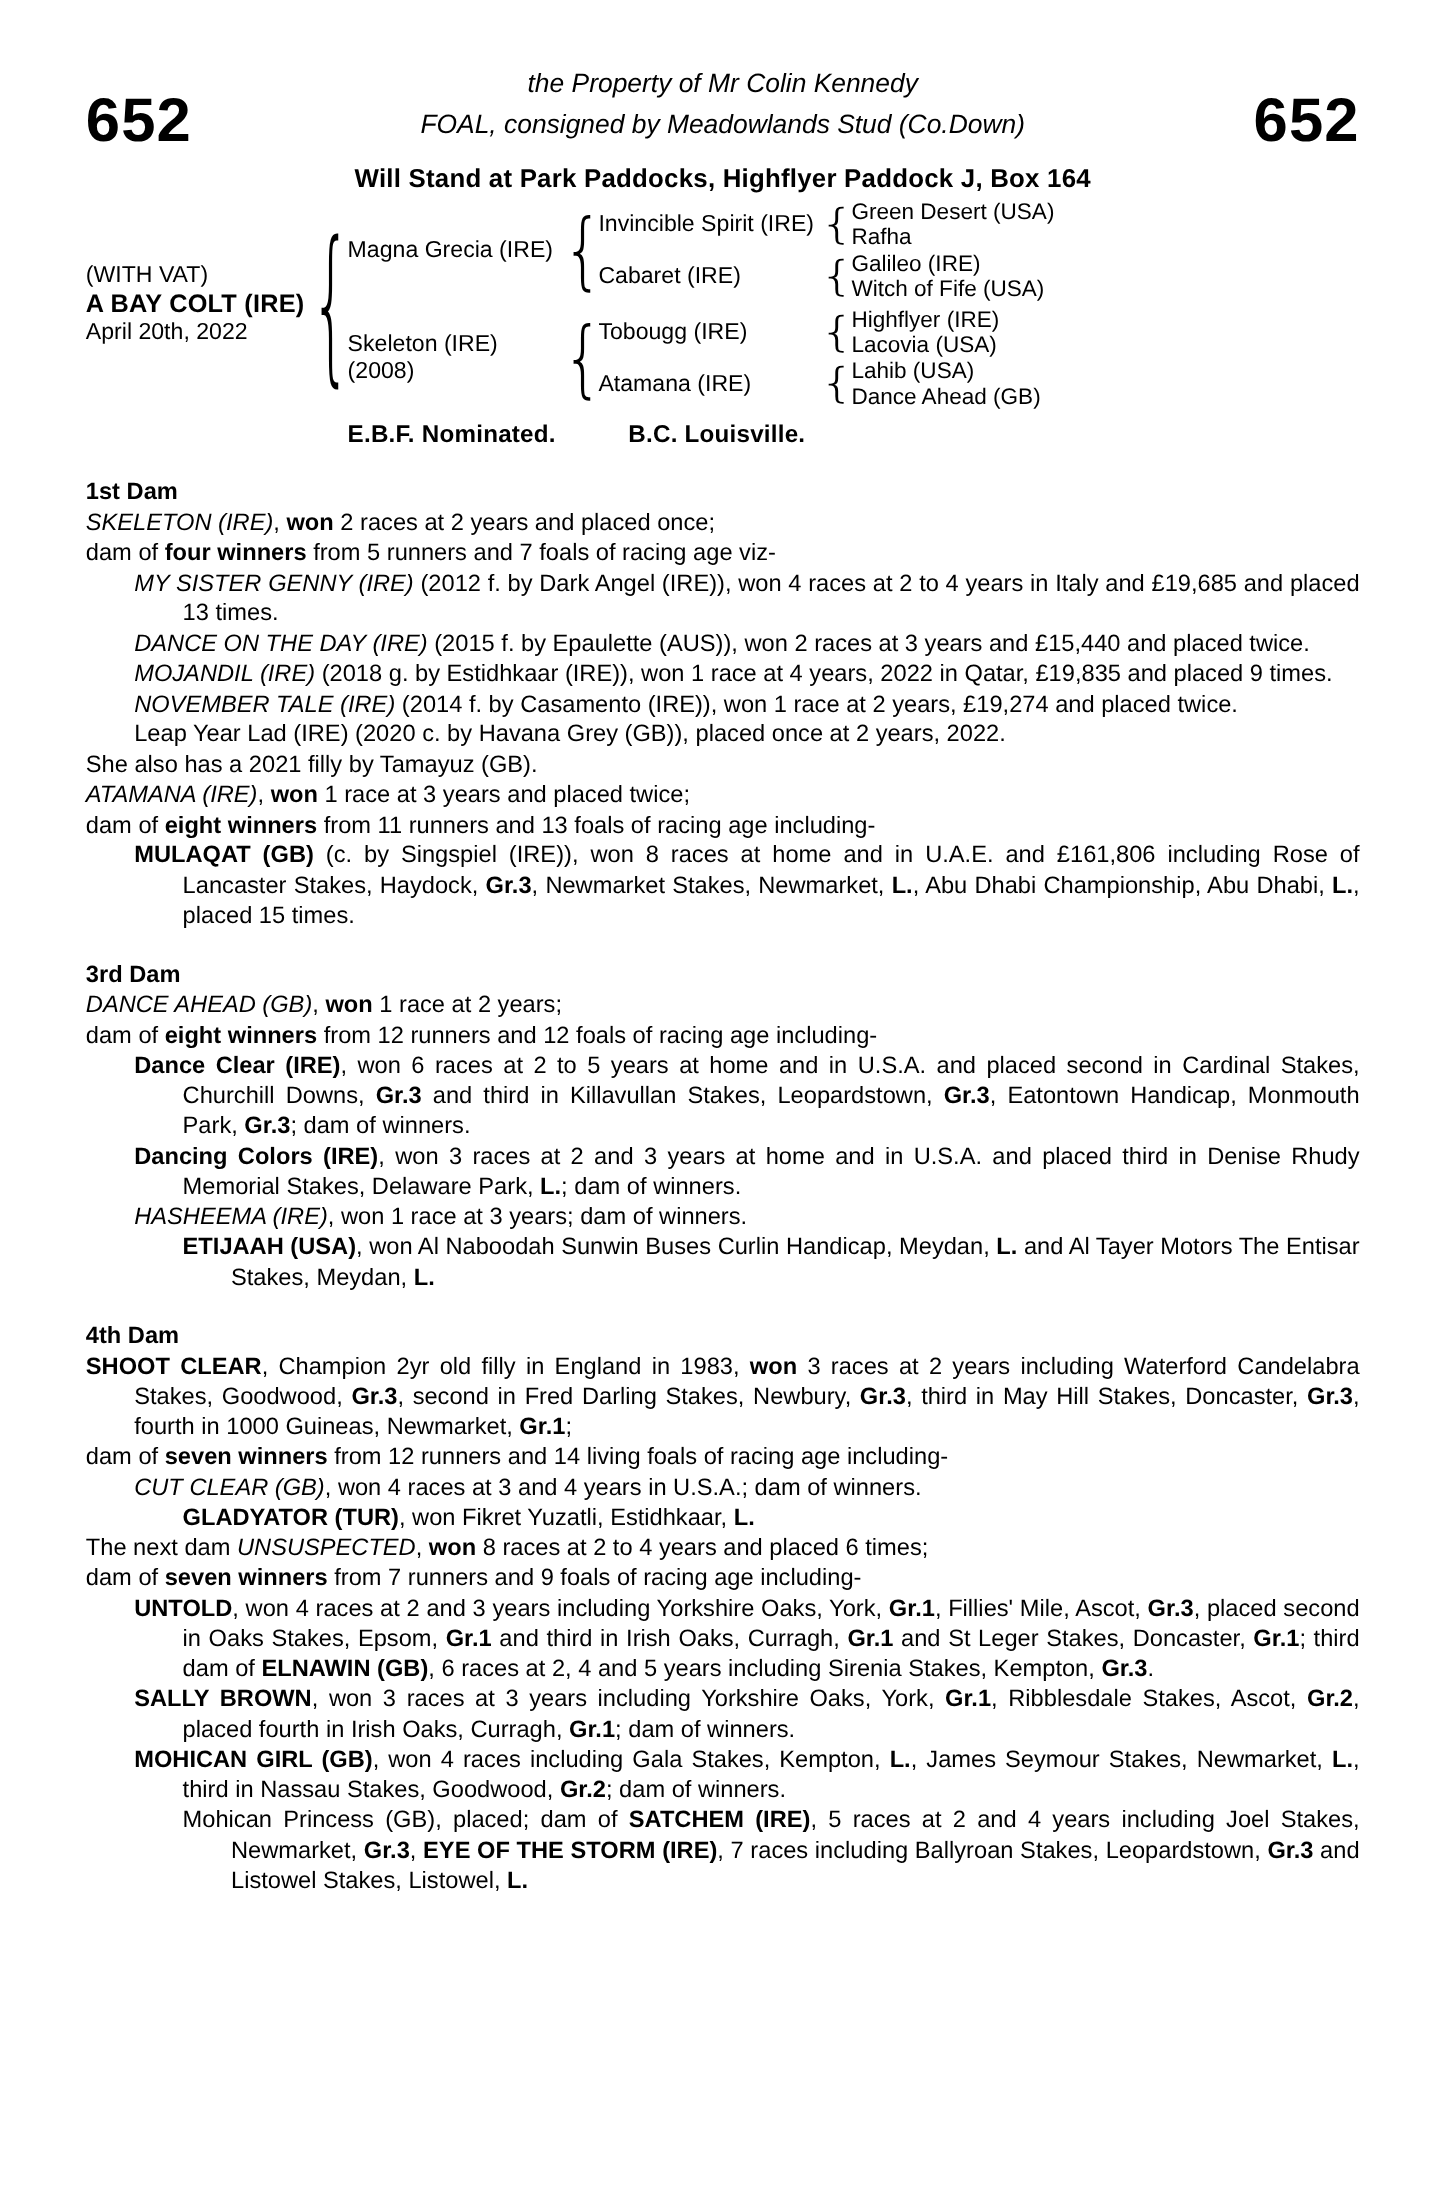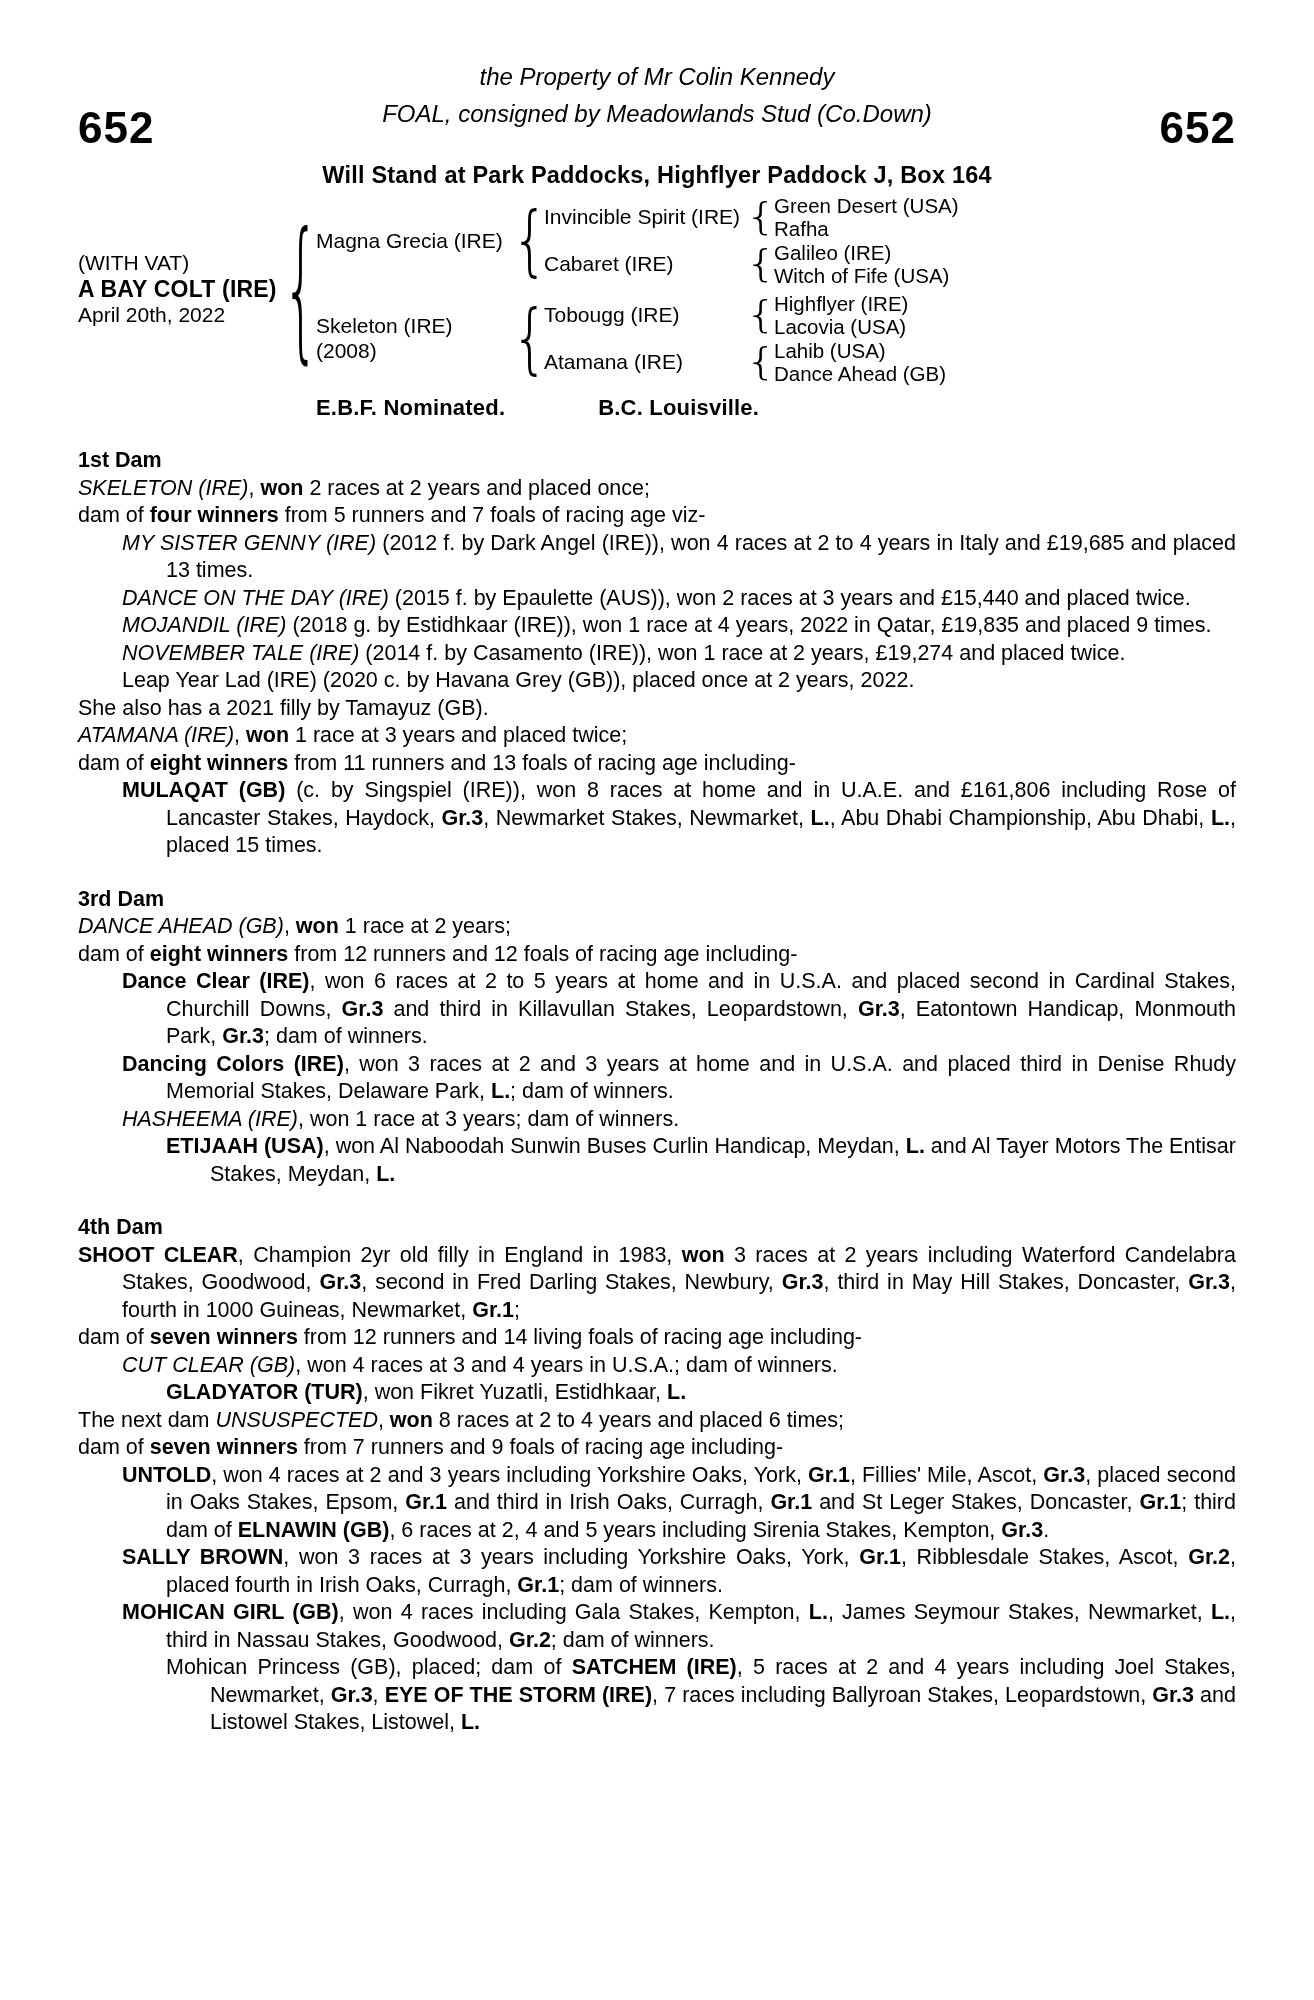--- a/index.html
+++ b/index.html
@@ -4,21 +4,21 @@
 <style>
   html,body { margin:0; padding:0; background:#e8e8e8; }
   .page {
     width:1314px; height:2000px; margin:0 auto; background:#ffffff; color:#000;
     font-family:"Liberation Sans", sans-serif;
     box-sizing:border-box; padding:58px 78px 0 78px; overflow:hidden;
   }
 
   
   .header-row { display:grid; grid-template-columns:170px 1fr 170px; align-items:start; }
-  .lot-number { font-size:44px; font-weight:bold; line-height:1; margin-top:48px; letter-spacing:1px; }
+  .lot-number { font-size:56px; font-weight:bold; line-height:1; margin-top:23px; letter-spacing:1px; }
   .lot-number.right { text-align:right; }
   .header-center { text-align:center; font-style:italic; font-size:24px; line-height:37px; }
 
   .stand-line { font-weight:bold; font-size:23.5px; margin-top:12px; letter-spacing:0.2px;text-align:center; }
 
   
   .pedigree { display:flex; align-items:center; margin-top:4px; font-size:21px; }
   .ped-colt { width:208px; line-height:26px; flex:0 0 auto; }
   .ped-colt .colt-name { font-weight:bold; font-size:23px; letter-spacing:0.2px; }
   .brace { font-family:"DejaVu Sans", sans-serif; font-weight:200; display:flex; align-items:center; justify-content:center; flex:0 0 auto; }
@@ -30,21 +30,21 @@
   .brace-sm { width:26px; }
   .brace-sm span { font-size:52px; transform:scaleY(0.72); }
   .gen1-col { display:flex; flex-direction:column; row-gap:4px; }
   .gen1-row { display:flex; align-items:center; }
   .gen1-name { width:200px; line-height:25px; flex:0 0 auto; }
   .gen2-col { display:flex; flex-direction:column; }
   .gen2-row { display:flex; align-items:center; height:47px; }
   .gen2-name { width:204px; flex:0 0 auto; }
   .gen3-pair { line-height:23px; font-size:20.5px; }
 
-  .nominated-row { display:flex; gap:93px; font-weight:bold; font-size:22px; margin:10px 0 0 238px; letter-spacing:0.2px; }
+  .nominated-row { display:flex; gap:66px; font-weight:bold; font-size:22px; margin:10px 0 0 238px; letter-spacing:0.2px; }
 
   
   .sections { margin-top:8px; font-size:21.5px; line-height:27.5px; }
   .dam-heading { font-size:21.5px; font-weight:bold; margin:26px 0 0 0; }
   .sections p { margin:0; text-align:justify; }
   .i0 { padding-left:44px;  text-indent:-44px; }
   .i1 { padding-left:88px;  text-indent:-44px; }
   .i2 { padding-left:132px; text-indent:-44px; }
   .gap-before { margin-top:30px; }
 </style>

